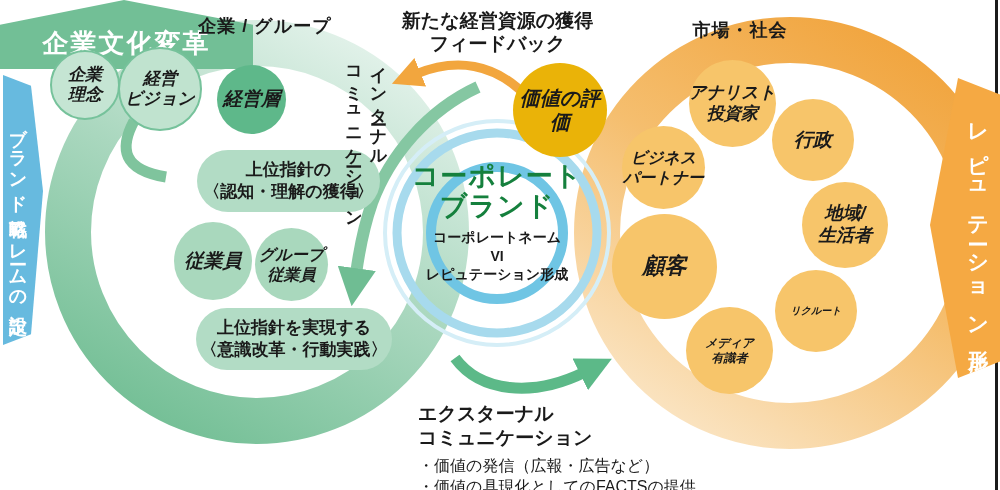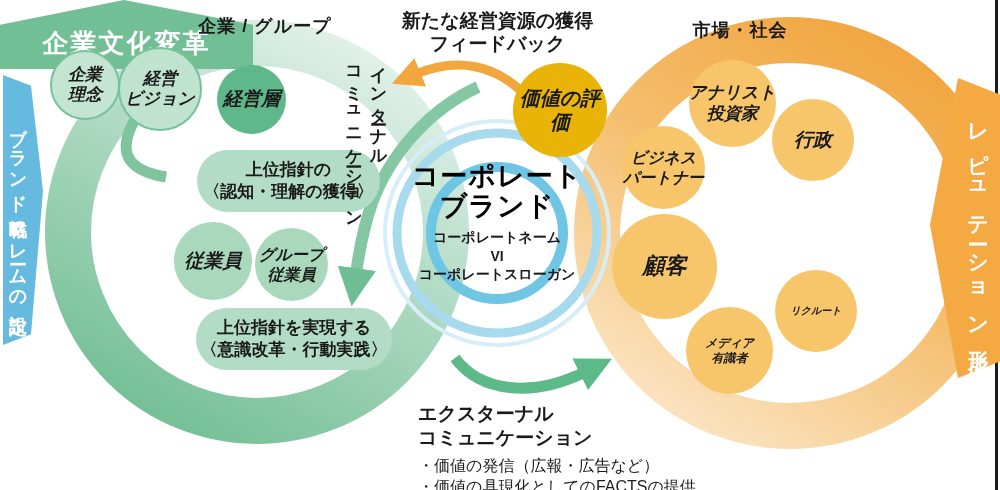--- a/index.html
+++ b/index.html
@@ -31,21 +31,21 @@
   #reputation-banner .vtext{font-size:21px;letter-spacing:7px;padding-left:26px;}
   #culture-banner{left:135px;top:418px;width:253px;height:69px;background:#72BF96;
     clip-path:polygon(0% 36%,49% 0%,100% 36%,100% 100%,0% 100%);
     display:flex;align-items:flex-end;justify-content:center;z-index:5;}
   #culture-banner .label{color:#fff;font-weight:700;font-size:26px;letter-spacing:2px;padding-bottom:8px;}
   #feedback-label{position:absolute;left:380px;top:10px;width:235px;text-align:center;
     font-weight:700;font-size:19px;line-height:1.2;z-index:4;}
   #internal-comm-label{position:absolute;left:334px;top:55px;width:56px;height:200px;z-index:4;
     font-weight:700;font-size:17px;line-height:1.45;letter-spacing:1px;}
   #brand-center{position:absolute;left:407px;top:161px;width:180px;text-align:center;z-index:4;}
-  #brand-title{font-weight:700;font-size:27px;line-height:1.12;color:#000000;letter-spacing:1px;}
+  #brand-title{font-weight:700;font-size:27px;line-height:1.12;color:#15803d;letter-spacing:1px;}
   #brand-sub{font-weight:700;font-size:14px;line-height:1.3;margin-top:7px;color:#1a1a1a;}
   #external-comm{position:absolute;left:418px;top:402px;z-index:4;}
   #external-comm .heading{font-weight:700;font-size:19px;line-height:1.25;}
   #external-comm .bullets{margin-top:5px;font-size:16px;font-weight:500;line-height:1.35;}
   #right-edge-line{position:absolute;left:995px;top:0;width:3px;height:490px;background:#1b1b1b;z-index:1;}
   .market{background:#F7C56A;}
 </style>
 </head>
 <body>
 
@@ -122,37 +122,39 @@
   <div id="feedback-label" class="pre">新たな経営資源の獲得
 フィードバック</div>
   <div id="internal-comm-label" class="pre vtext">インターナル
 コミュニケーション</div>
 
   <div id="brand-center">
     <div id="brand-title" class="pre">コーポレート
 ブランド</div>
     <div id="brand-sub" class="pre">コーポレートネーム
 VI
-コーポレートスローガン</div>
+レピュテーション形成</div>
   </div>
 
   <div class="circle" style="left:513px;top:63px;width:94px;height:94px;background:#eab308;font-size:20px;z-index:5;">価値の評価</div>
 
   <div id="external-comm">
     <div class="heading pre">エクスターナル
 コミュニケーション</div>
     <div class="bullets">
       <div>・価値の発信（広報・広告など）</div>
       <div>・価値の具現化としてのFACTSの提供</div>
     </div>
   </div>
 
   <div class="circle pre market" style="left:689px;top:60px;width:87px;height:87px;font-size:17px;">アナリスト
 投資家</div>
   <div class="circle pre market" style="left:622px;top:126px;width:83px;height:83px;font-size:16px;">ビジネス
 パートナー</div>
   <div class="circle market" style="left:772px;top:99px;width:82px;height:82px;font-size:19px;">行政</div>
+  <div class="circle pre market" style="left:802px;top:182px;width:86px;height:86px;font-size:18px;">地域/
+生活者</div>
   <div class="circle market" style="left:612px;top:214px;width:105px;height:105px;font-size:22px;">顧客</div>
   <div class="circle market" style="left:775px;top:270px;width:82px;height:82px;font-size:10px;">リクルート</div>
   <div class="circle pre market" style="left:686px;top:307px;width:87px;height:87px;font-size:12px;">メディア
 有識者</div>
 
 </div>
 
 </body></html>

